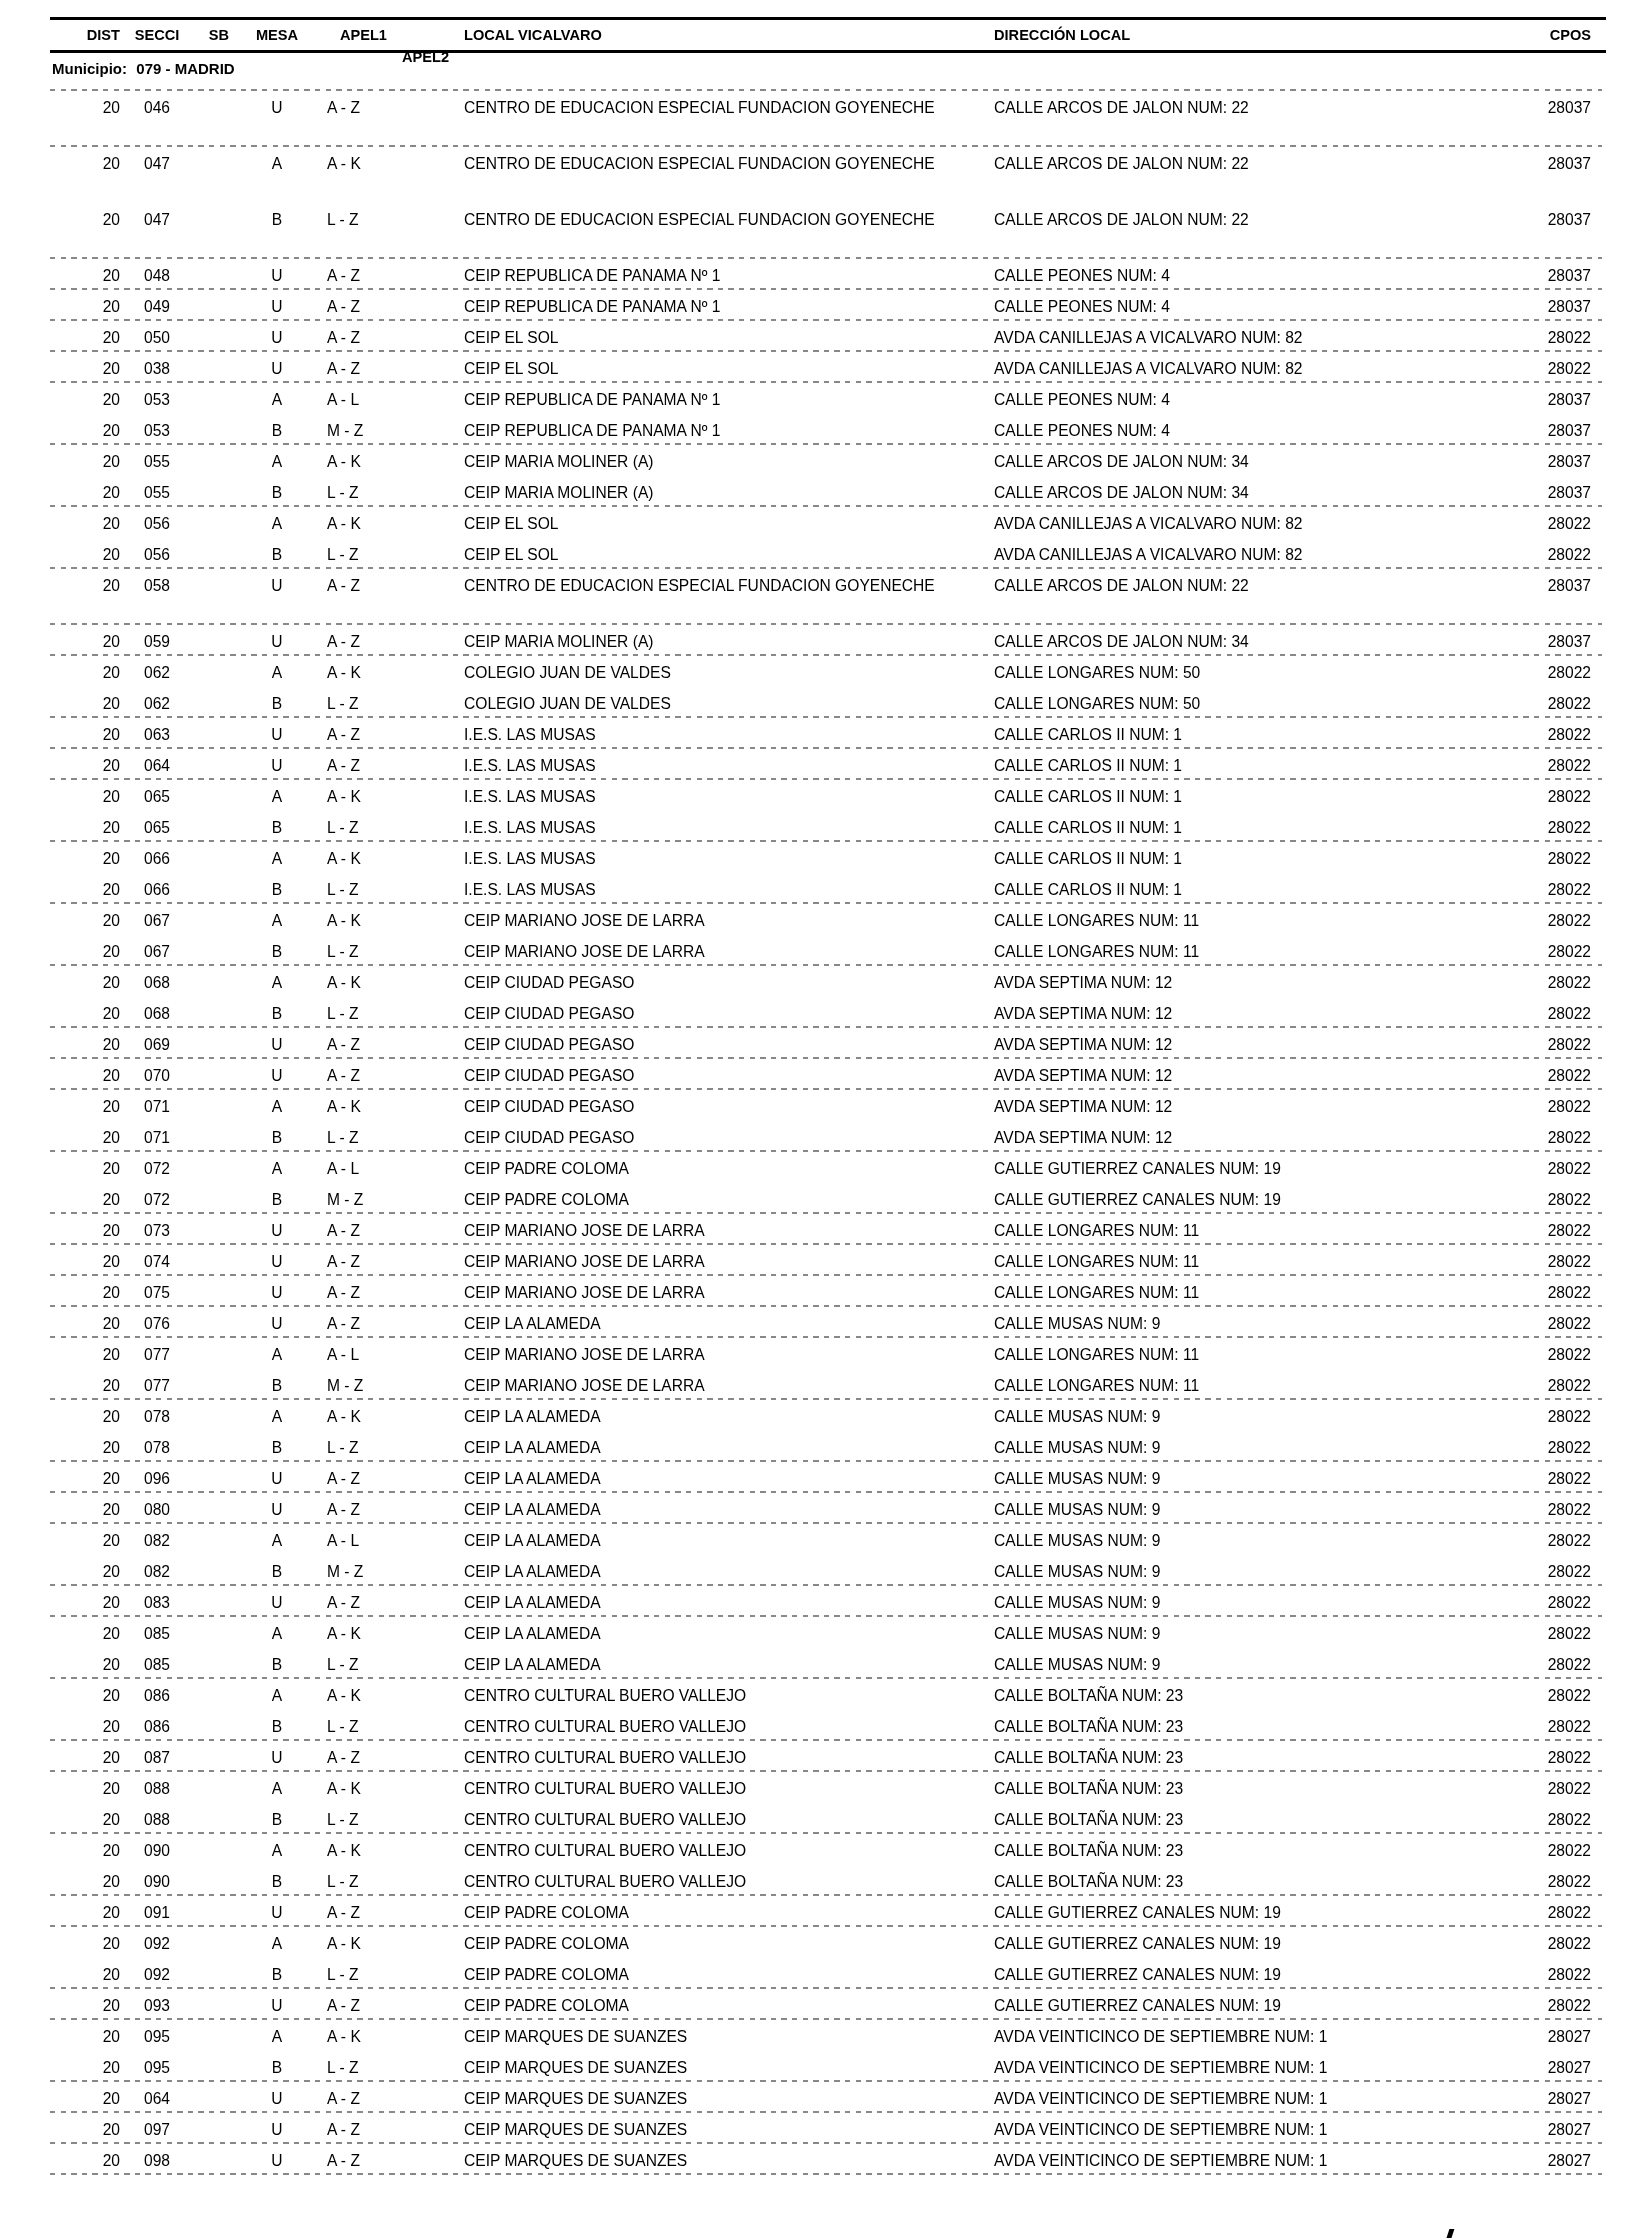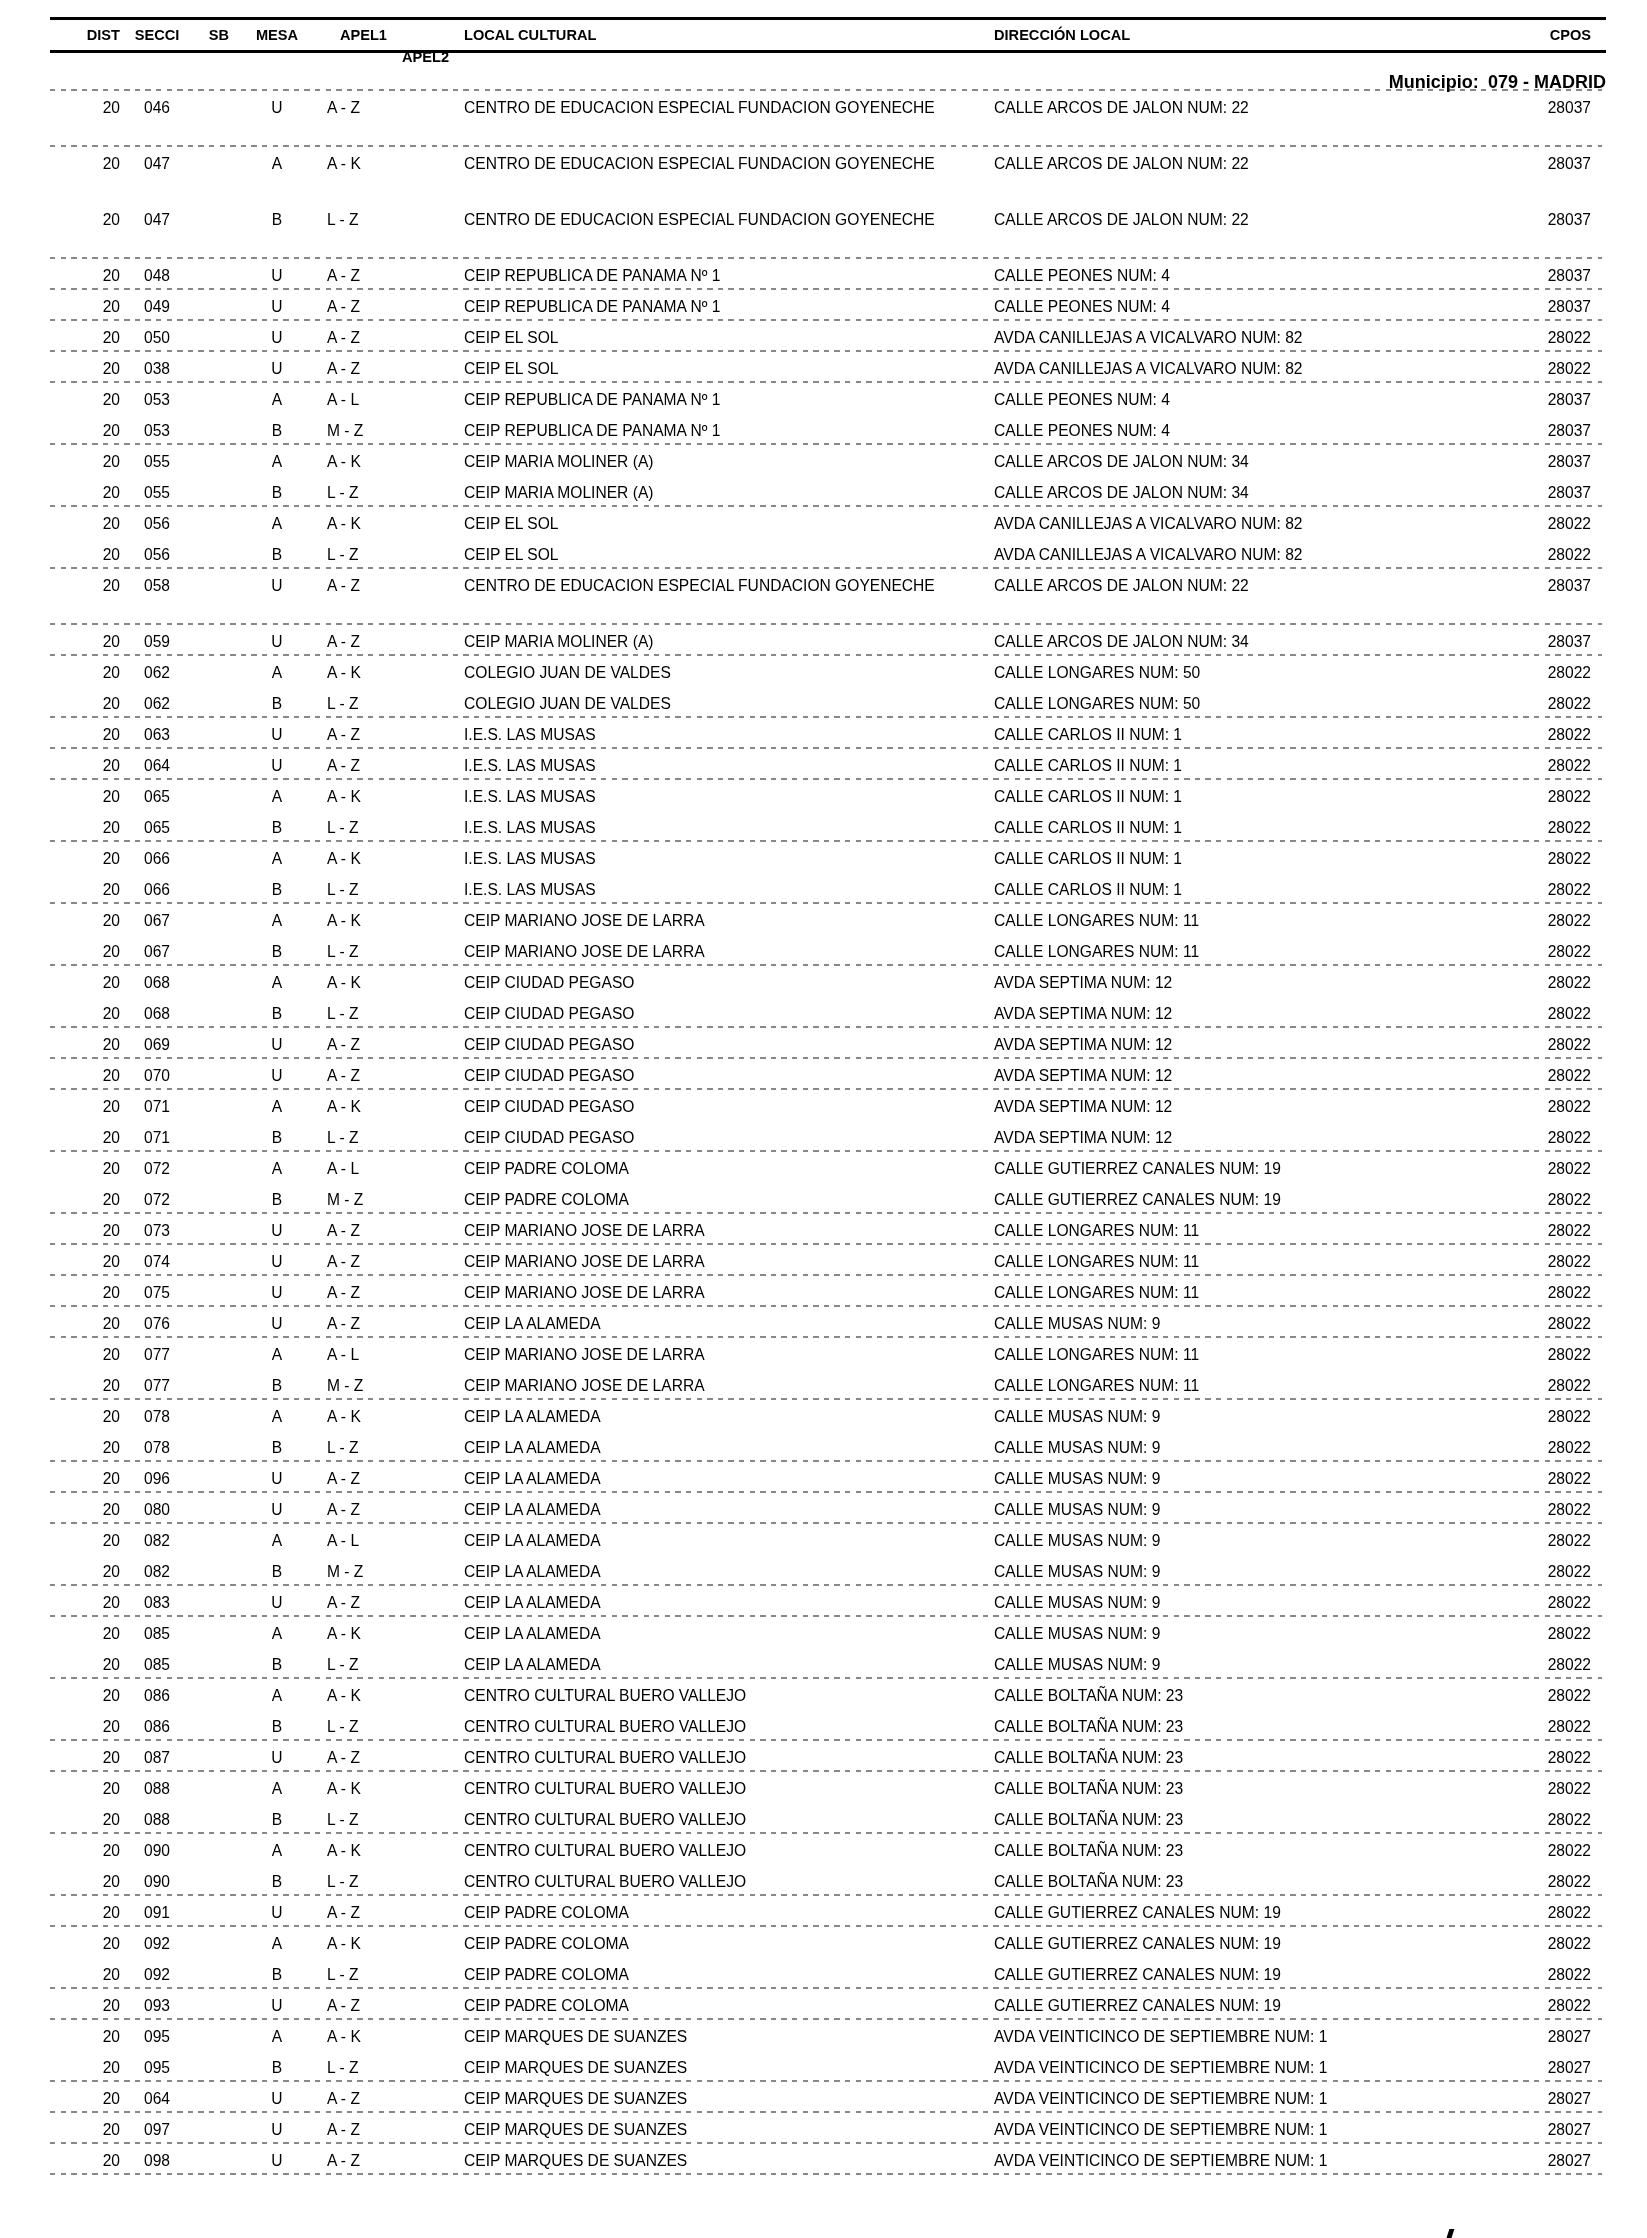--- a/index.html
+++ b/index.html
@@ -29,27 +29,26 @@
     height: 30px;
     display: flex;
     align-items: center;
     font-weight: bold;
     font-size: 14.6px;
     line-height: 1;
   }
   .municipio {
     height: 38px;
     box-sizing: border-box;
-    padding-top: 20px;
+    padding-top: 8px;
     padding-left: 2px;
     font-weight: bold;
-    font-size: 18px;
+    font-size: 15px;
     line-height: 1;
     background: repeating-linear-gradient(to right, #888888 0 5.3px, transparent 5.3px 10.6px) left bottom / 1552px 2.7px no-repeat;
-    text-align: right;
   }
   .municipio .muni-value { margin-left: 9.3px; }
   .row {
     display: flex;
     height: 31px;
     box-sizing: border-box;
     padding-top: 8.6px;
     font-size: 15.6px;
     line-height: 1;
   }
@@ -85,21 +84,21 @@
 <div class="sheet">
   <div class="rule"></div>
 
   <div class="header-band">
     <div class="c c-dist">DIST</div>
     <div class="c c-secci">SECCI</div>
     <div class="c c-sb">SB</div>
     <div class="c c-mesa">MESA</div>
     <div class="c c-apel1">APEL1</div>
     <div class="c c-apel2">APEL2</div>
-    <div class="c c-local">LOCAL CULTURAL</div>
+    <div class="c c-local">LOCAL VICALVARO</div>
     <div class="c c-dir">DIRECCIÓN LOCAL</div>
     <div class="c c-cpos">CPOS</div>
   </div>
 
   <div class="rule"></div>
 
   <div class="municipio">
     <span>Municipio:</span><span class="muni-value">079 - MADRID</span>
   </div>
 

